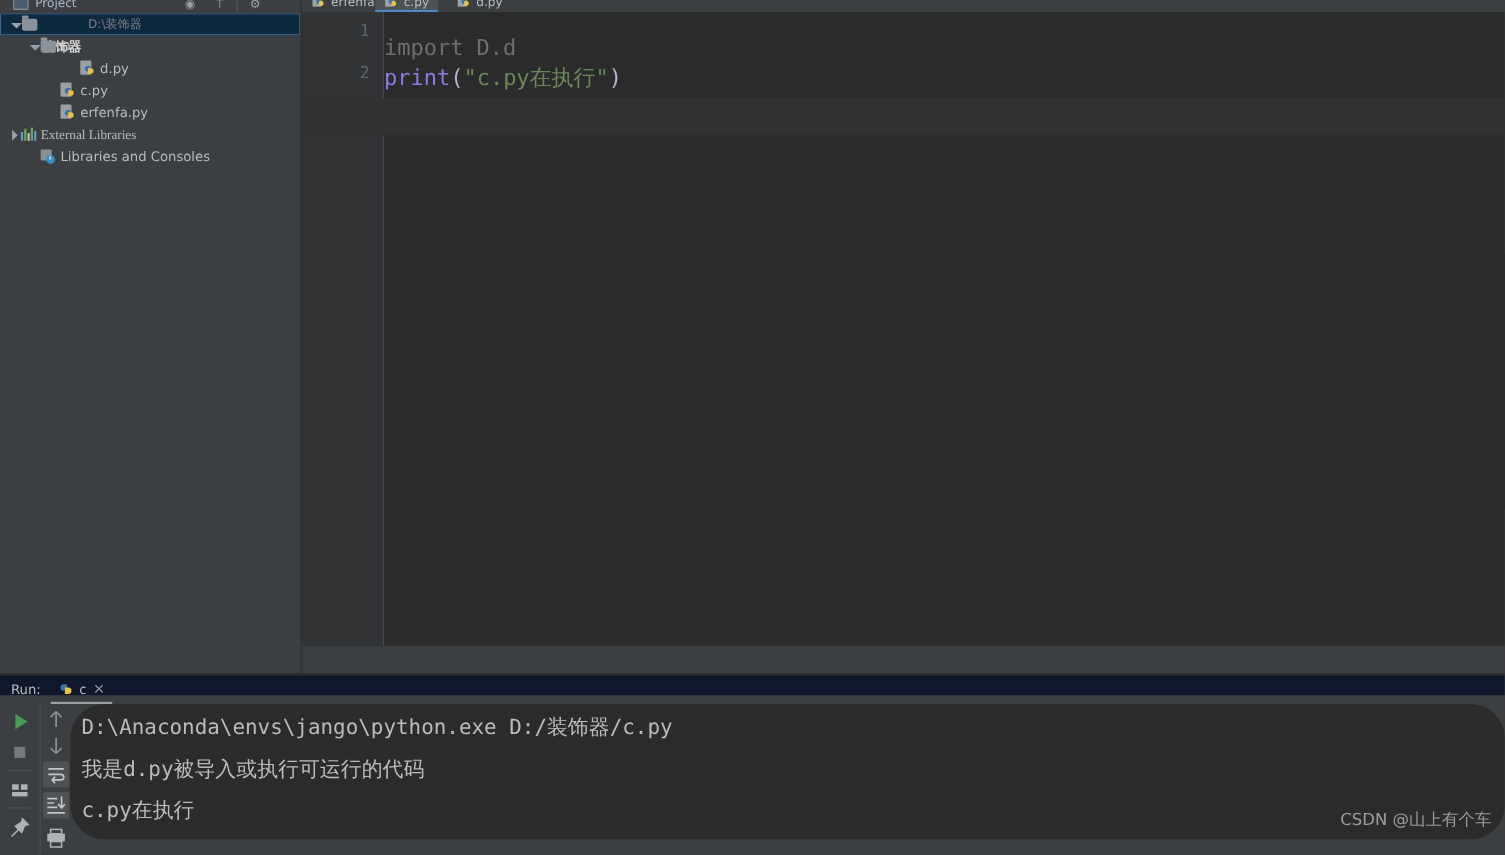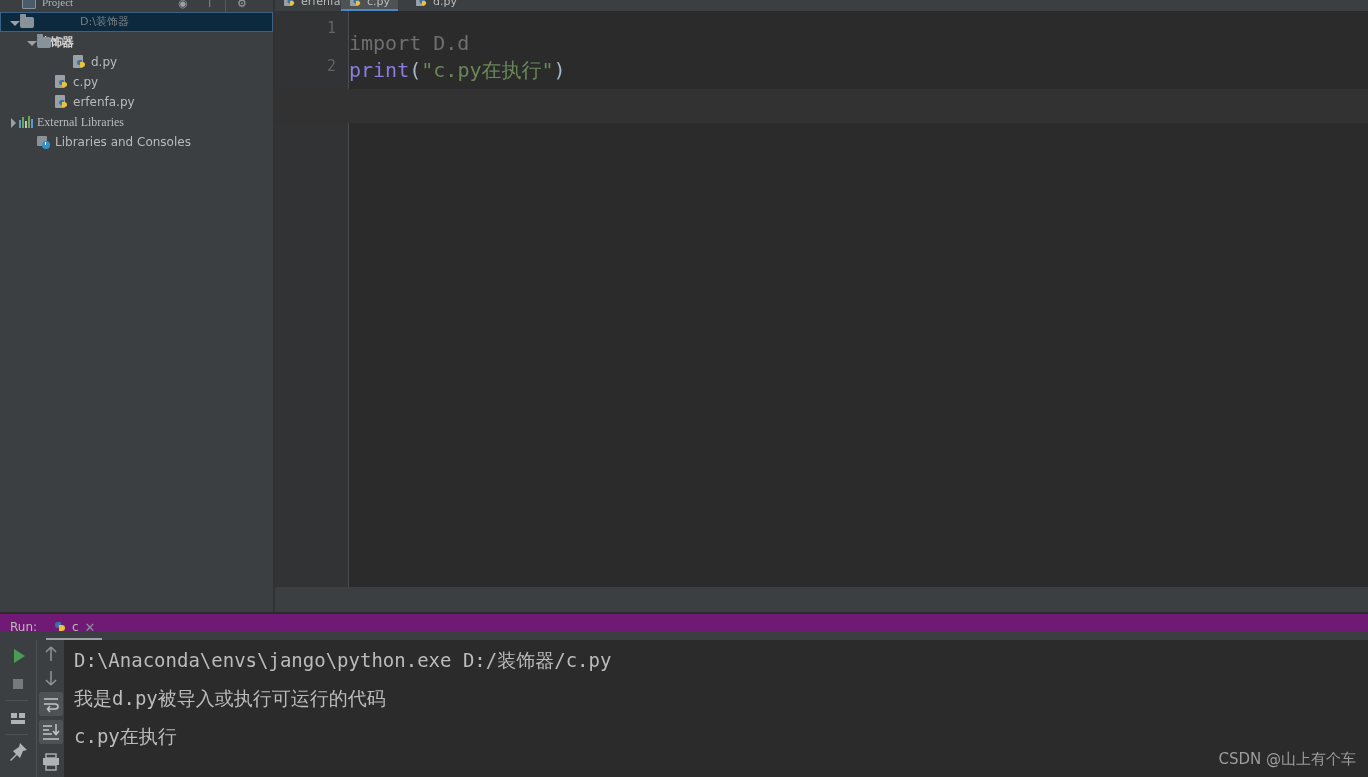--- a/index.html
+++ b/index.html
@@ -7,22 +7,22 @@
     width: 1368px; height: 777px;
     background: #3c3f41;
     font-family: "DejaVu Sans", "Liberation Sans", sans-serif;
     overflow: hidden;
   }
 
   #app { position: relative; width: 1368px; height: 777px; }
 
   
   .toolbar-strip {
-    position: absolute; left: 10px; top: 0; width: 275px; height: 20px;
-    background: #3c3f41; overflow: hidden; font-family: Liberation Serif, serif;
+    position: absolute; left: 0; top: 0; width: 275px; height: 20px;
+    background: #3c3f41; overflow: hidden;
   }
   .tb-label {
     position: absolute; left: 32px; top: -4px;
     font-size: 11px; color: #a9b7c6; white-space: nowrap;
   }
   .tb-winicon {
     position: absolute; left: 12px; top: -2px; width: 14px; height: 11px;
     border: 1px solid #8a9299; border-radius: 1px; background: #4a5b6b;
   }
   .tb-ico {
@@ -161,21 +161,21 @@
   .tok-pn  { color: #a9b7c6; }
   .tok-str { color: #6a8759; }
 
   
   .run-divider {
     position: absolute; left: 0; top: 612px; right: 0; height: 2px;
     background: #2b2b2b;
   }
   .run-header {
     position: absolute; left: 0; top: 614px; right: 0; height: 18px;
-    background: #701a75;
+    background: #0f172a;
   }
   .run-label {
     position: absolute; left: 10px; top: 6px; font-size: 12px; color: #bbbbbb;
   }
   .run-tab {
     position: absolute; left: 48px; top: 2px; height: 22px;
     display: flex; align-items: center; padding: 0 6px;
     font-size: 12px; color: #bbbbbb;
   }
   .run-tab-underline {
@@ -194,22 +194,22 @@
   }
   .rbtn {
     position: absolute; width: 24px; height: 24px;
   }
   .rbtn.boxed { background: #4e5254; border-radius: 2px; }
   .hr-sep {
     position: absolute; left: 6px; width: 22px; height: 1px; background: #4e5254;
   }
 
   .console {
-    position: absolute; left: 64px; top: 640px; right: 0; height: 137px;
-    background: #2b2b2b; overflow: hidden;
+    position: absolute; left: 64px; top: 640px; right: 0; height: 123px;
+    background: #2b2b2b; overflow: hidden; border-radius: 31px;
   }
   .cl {
     position: absolute; left: 10px; white-space: pre;
     font-size: 19px; color: #bbbbbb;
     font-family: "DejaVu Sans Mono", "Liberation Mono", monospace;
   }
   .watermark {
     position: absolute; right: 12px; bottom: 8px;
     font-size: 15px; color: #9d9d9d;
     font-family: "DejaVu Sans", "Liberation Sans", sans-serif;

